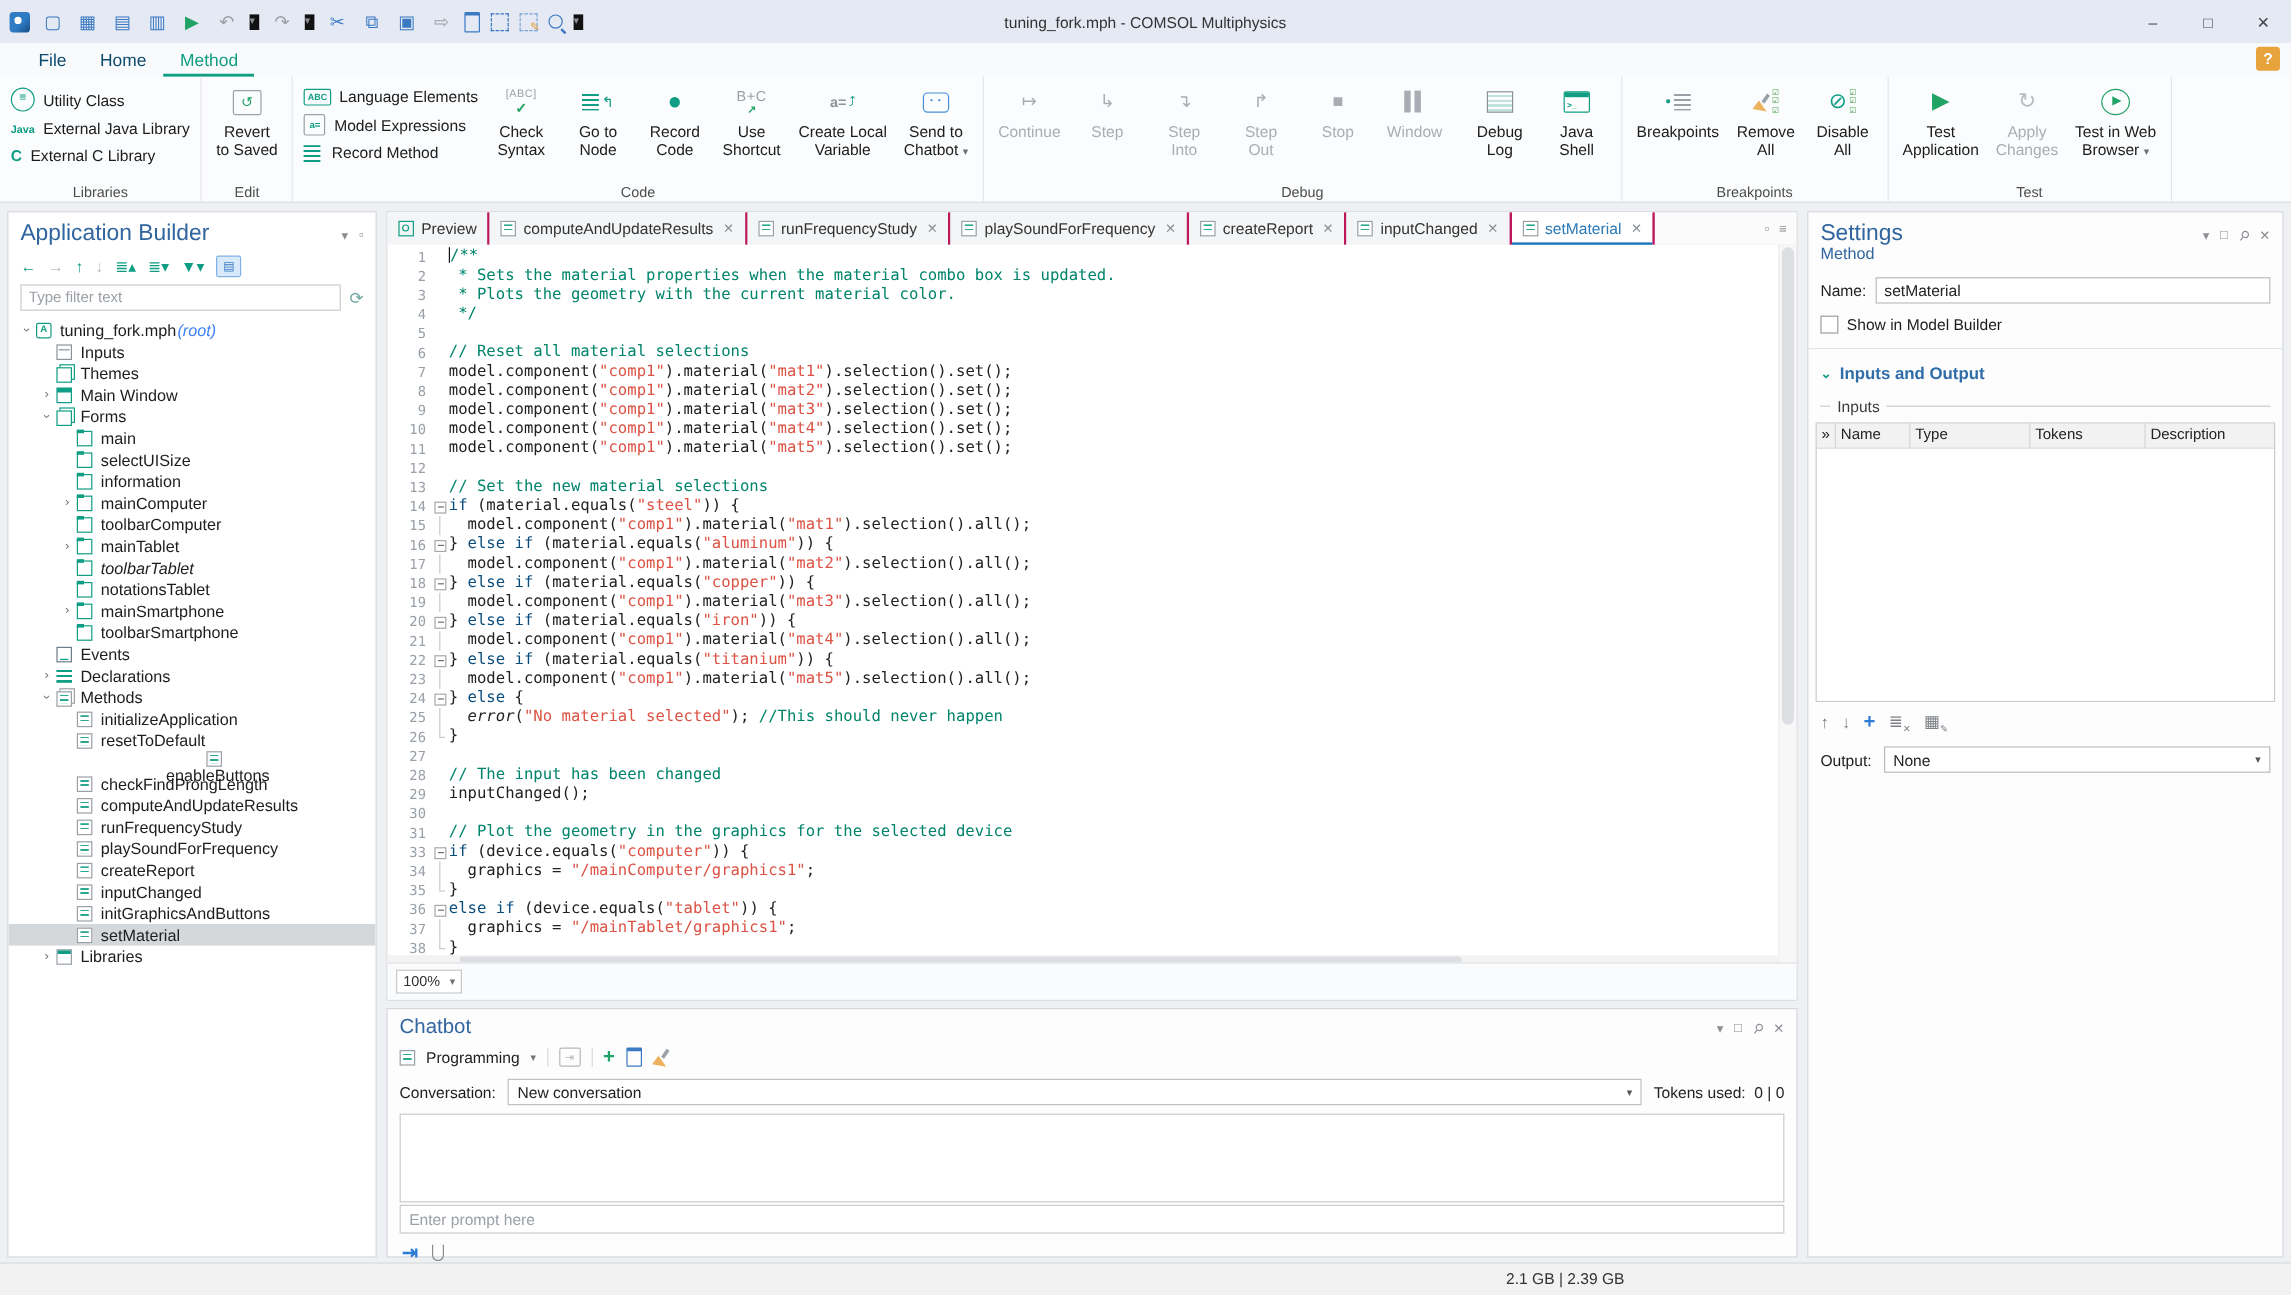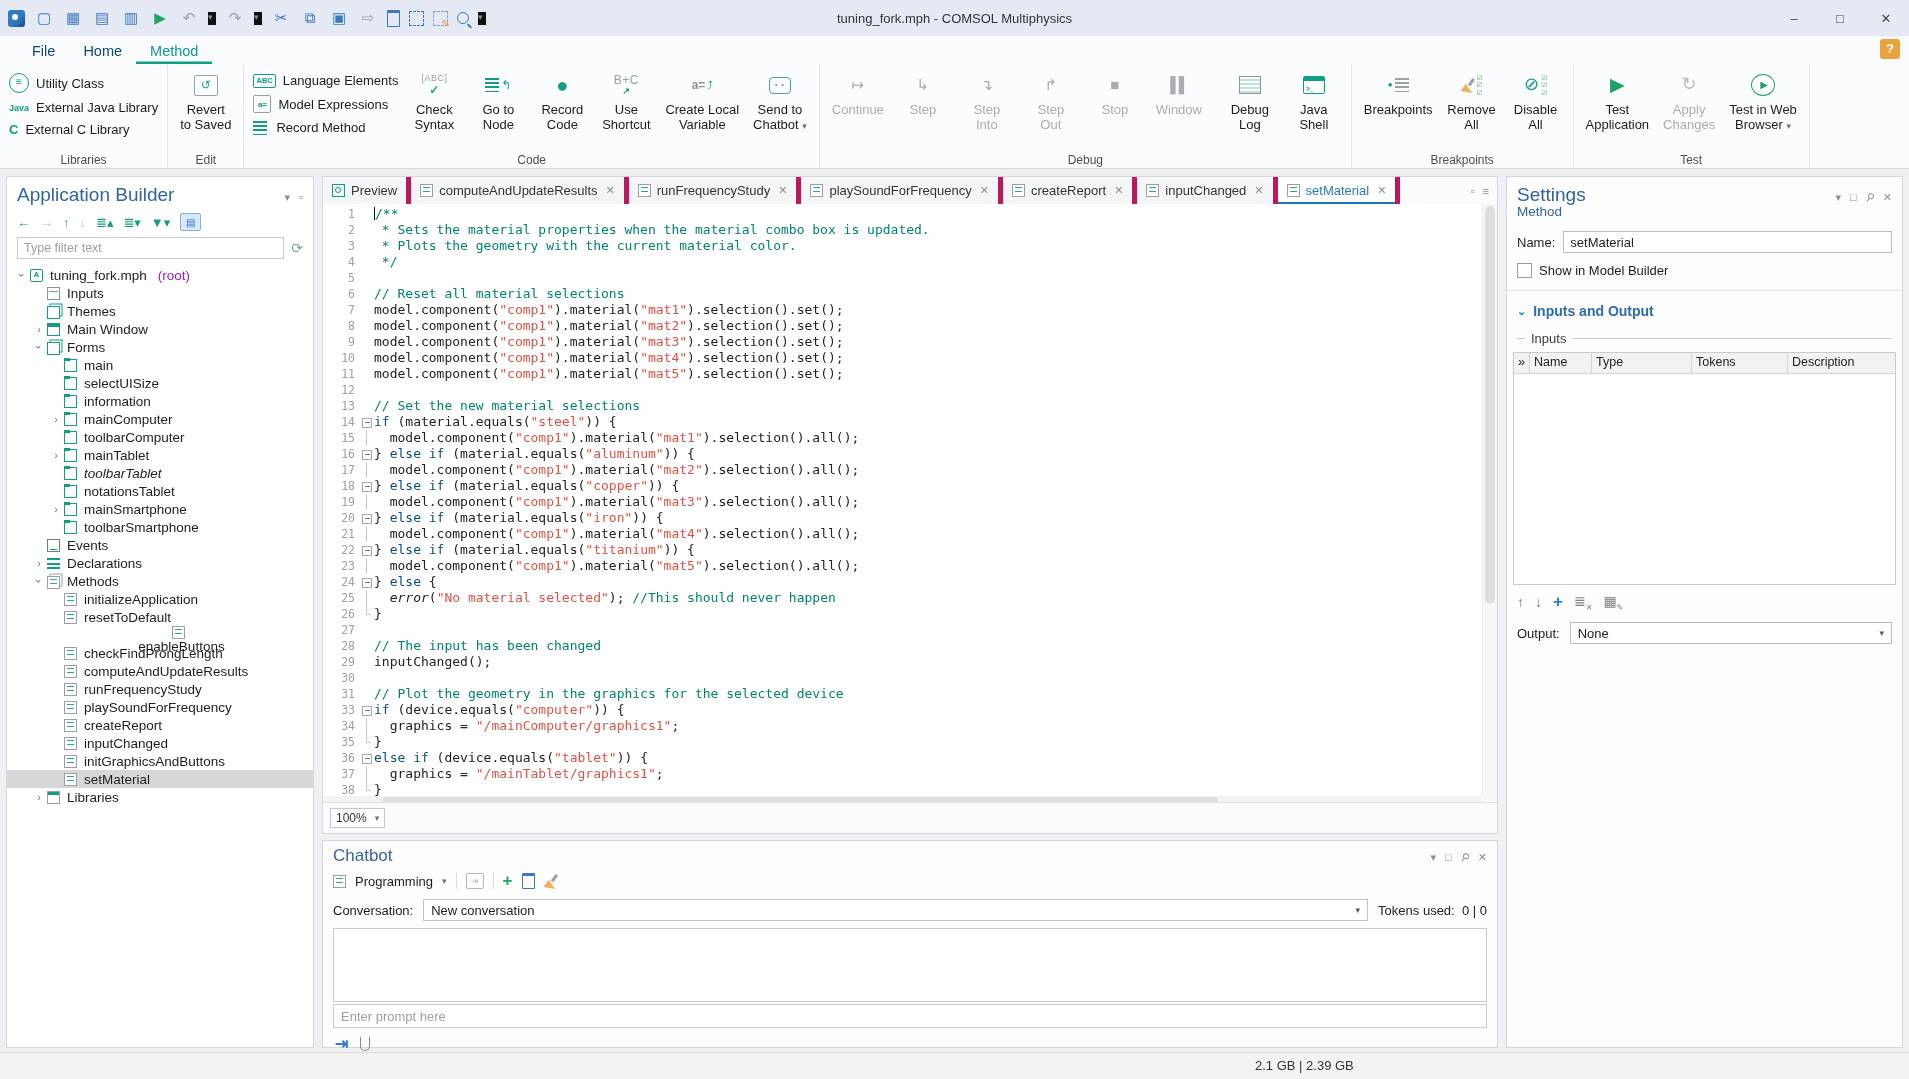--- a/index.html
+++ b/index.html
@@ -105,21 +105,21 @@
   .filter-input{flex:1;border:1px solid #c9cbce;height:20px;font-size:12.5px;padding:0 6px;
                 font-family:"Liberation Sans",sans-serif;color:#444;outline:none}
   .filter-input::placeholder{color:#9aa0a6}
   .refresh{color:#6fa8a0;font-size:14px}
   .tree{margin-top:7px;overflow:hidden}
   .trow{display:flex;align-items:center;height:18px;font-size:13.5px;color:#1d1d1d;white-space:nowrap}
   .trow.selected{background:#d5d8db}
   .chev{width:14px;flex:none;color:#707478;font-size:11px;text-align:center}
   .chev .r90{display:inline-block;transform:rotate(90deg)}
   .tlabel{margin-left:1px}
-  .tsuffix{color:#a21caf;margin-left:11px}
+  .tsuffix{font-style:italic;color:#3b82f6;margin-left:1px}
   .ti{width:13px;height:13px;flex:none;position:relative;margin:0 6px 0 1px;box-sizing:border-box}
   .ti-root{border:1.5px solid #0f9d83;border-radius:2px;color:#0f9d83;font-size:8px;font-weight:bold;
            text-align:center;line-height:10px}
   .ti-inputs{border:1.5px solid #8d9399}
   .ti-inputs::after{content:"";position:absolute;left:1px;right:1px;top:3px;border-top:1.5px solid #8d9399}
   .ti-stackteal{border:1.5px solid #0f9d83;background:#fff;box-shadow:2.5px -2.5px 0 -1px #fff,2.5px -2.5px 0 0 #0f9d83;margin-top:2px}
   .ti-window{border:1.5px solid #0f9d83;border-top-width:4px}
   .ti-form{border:1.5px solid #0f9d83}
   .ti-form::before{content:"";position:absolute;top:-1.5px;left:-1.5px;width:55%;height:3px;background:#0f9d83}
   .ti-events{border:1.5px solid #6f7d87}
@@ -130,21 +130,21 @@
   .ti-methods{border:1px solid #9aa0a6;background:#fff;box-shadow:2.5px -2.5px 0 -1px #fff,2.5px -2.5px 0 0 #9aa0a6;margin-top:2px}
   .ti-methods::before{content:"";position:absolute;inset:2px;background:repeating-linear-gradient(to bottom,#2aa98f 0 1.4px,transparent 1.4px 3.6px)}
   .ti-lib{border:1px solid #9aa0a6}
   .ti-lib::before{content:"";position:absolute;left:0;right:0;top:0;height:3px;background:#0f9d83}
   .ti-preview{border:1.5px solid #0f9d83}
   .ti-preview::after{content:"";position:absolute;left:2px;top:2px;width:4px;height:4px;border:1.5px solid #0f9d83;border-radius:50%}
 
   
   .tabbar{position:absolute;top:0;left:0;right:0;height:27px;background:#fbfbfc;border-bottom:1px solid #d7d8da;
           display:flex;align-items:stretch}
-  .tab{display:flex;align-items:center;gap:6px;padding:0 9px;border-right:5px solid #be185d;
+  .tab{display:flex;align-items:center;gap:6px;padding:0 9px;border-right:2px solid #be185d;
        font-size:13px;color:#333;position:relative;background:#f4f5f6}
   .tab.active{background:#fff;color:#2a7ab8}
   .tab.active::after{content:"";position:absolute;left:0;right:0;bottom:-1px;height:3px;background:#1b75bc}
   .tab .close{color:#8b8f94;font-size:11px;margin-left:2px}
   .tabbar-right{margin-left:auto;display:flex;gap:8px;align-items:center;padding-right:8px;color:#8b8f94;font-size:11px}
   .codewrap{position:absolute;top:27px;bottom:30px;left:0;right:14px;overflow:hidden;background:#fff;
             font-family:"DejaVu Sans Mono","Liberation Mono",monospace;font-size:13px;line-height:16px;padding-top:2px}
   .code-line{display:flex;height:16px;white-space:pre}
   .ln{width:32px;text-align:right;color:#9aa0a8;font-size:11.5px;padding-right:5px;flex:none}
   .fold{width:14px;flex:none;position:relative}

